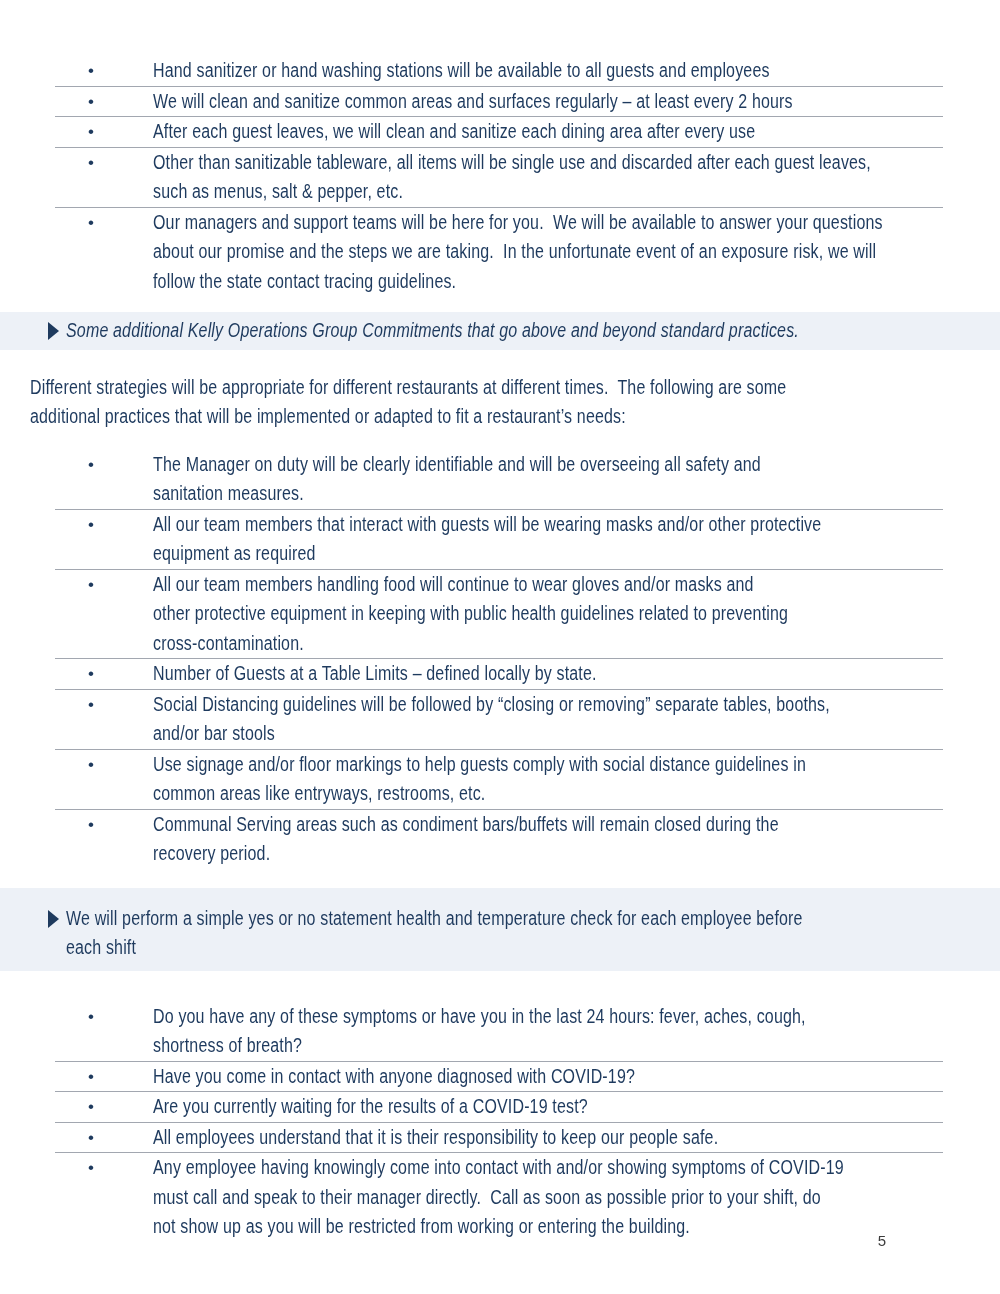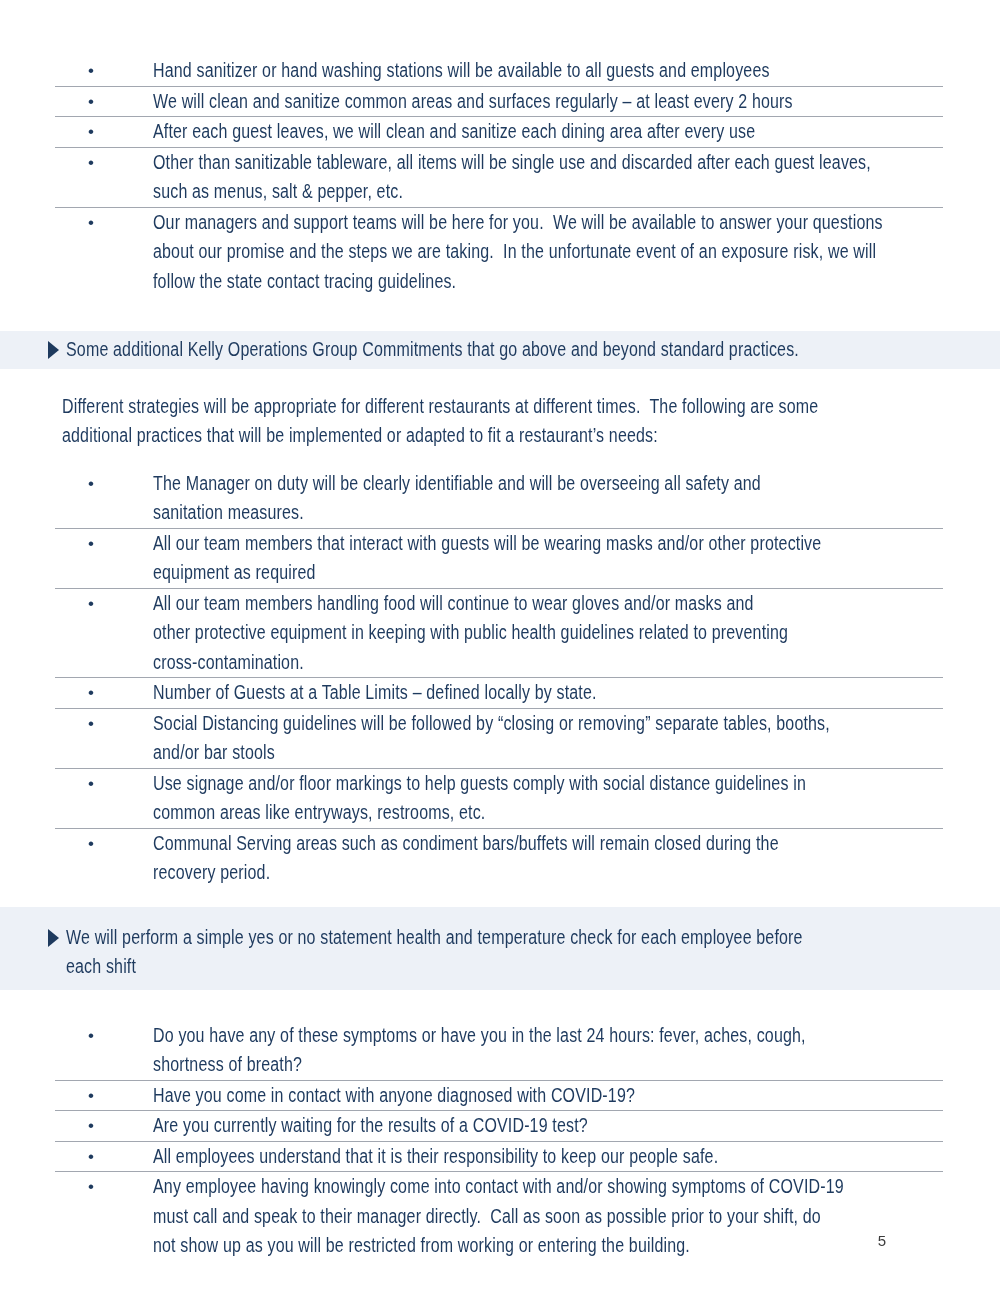--- a/index.html
+++ b/index.html
@@ -24,30 +24,30 @@
     letter-spacing:0.2px;
     transform:scaleX(0.8); transform-origin:0 0;
     color:#1e3a5e;
   }
   .list1 { margin-top:56px; }
   .band {
     background:#edf1f7;
     display:flex; align-items:flex-start;
     padding:4px 20px 4px 48px;
   }
-  .band1 { margin-top:35px; }
+  .band1 { margin-top:16px;font-style:italic; }
   .band2 { margin-top:19px; padding-top:16px; padding-bottom:8px; }
   .arrow {
     width:0; height:0; flex:0 0 auto;
     border-left:11px solid #1e3a5e;
     border-top:9px solid transparent;
     border-bottom:9px solid transparent;
     margin:6px 7px 0 0;
   }
-  .para { margin:23px 57px 0 62px; }
+  .para { margin:23px 57px 0 30px; }
   .list2 { margin-top:18px; }
   .list3 { margin-top:31px; }
   .pagenum {
     position:absolute; top:1232px; right:114px;
     font-size:15px; color:#3c3c3c; letter-spacing:0;
   }
 </style>
 </head>
 <body>
 

